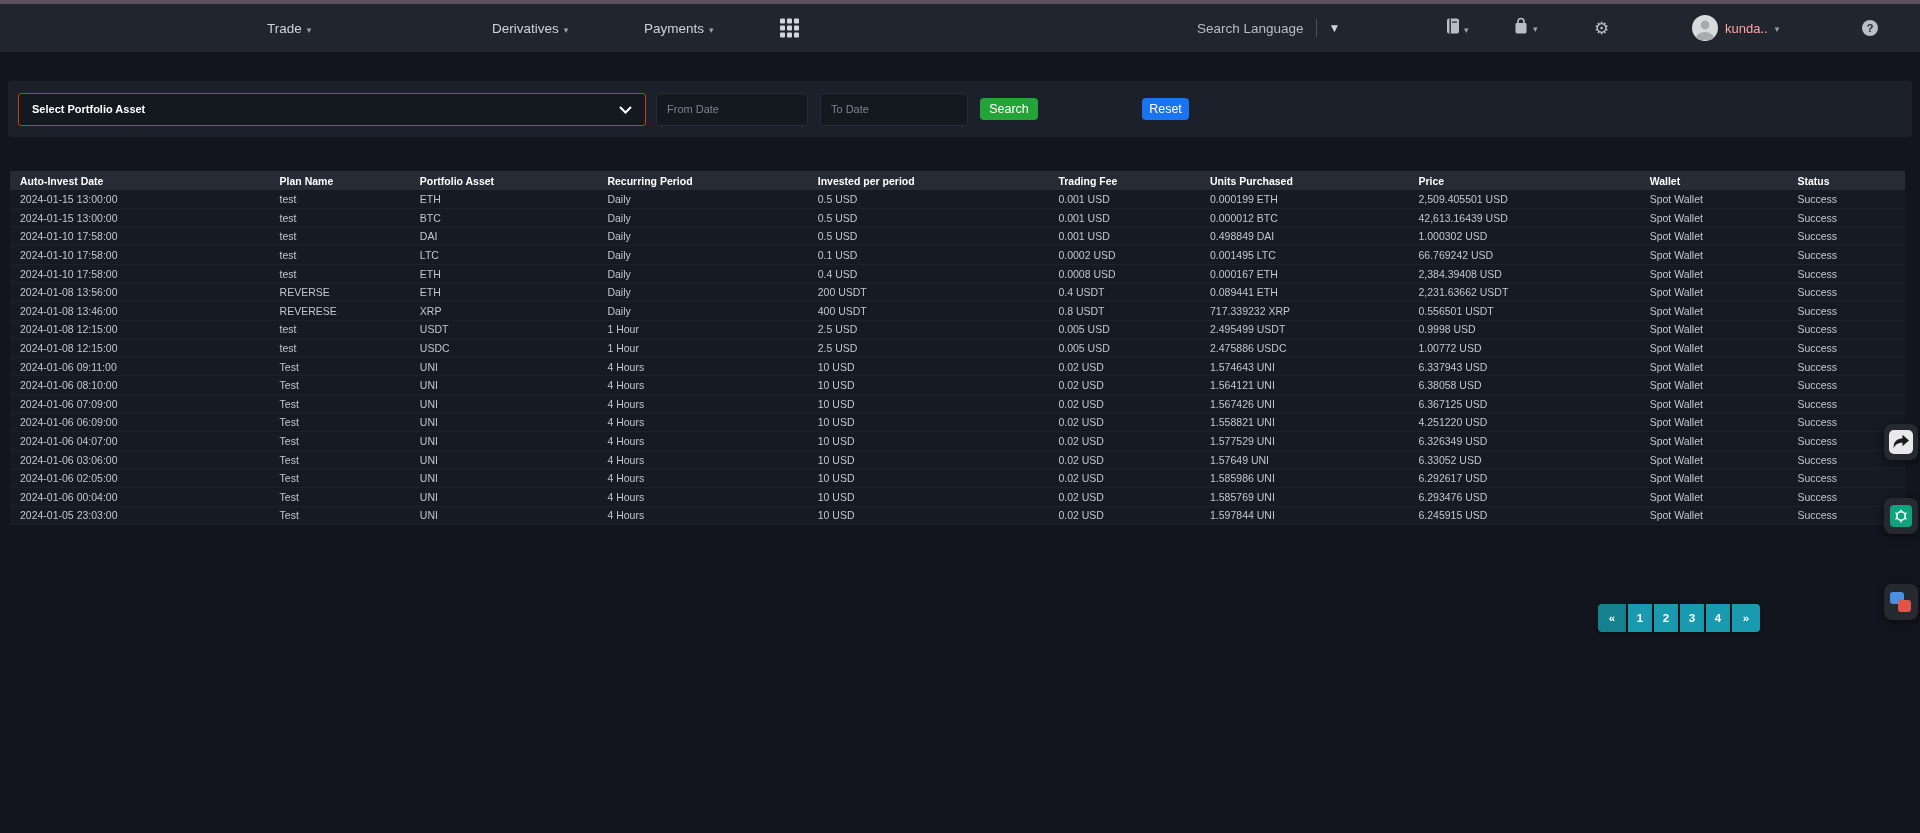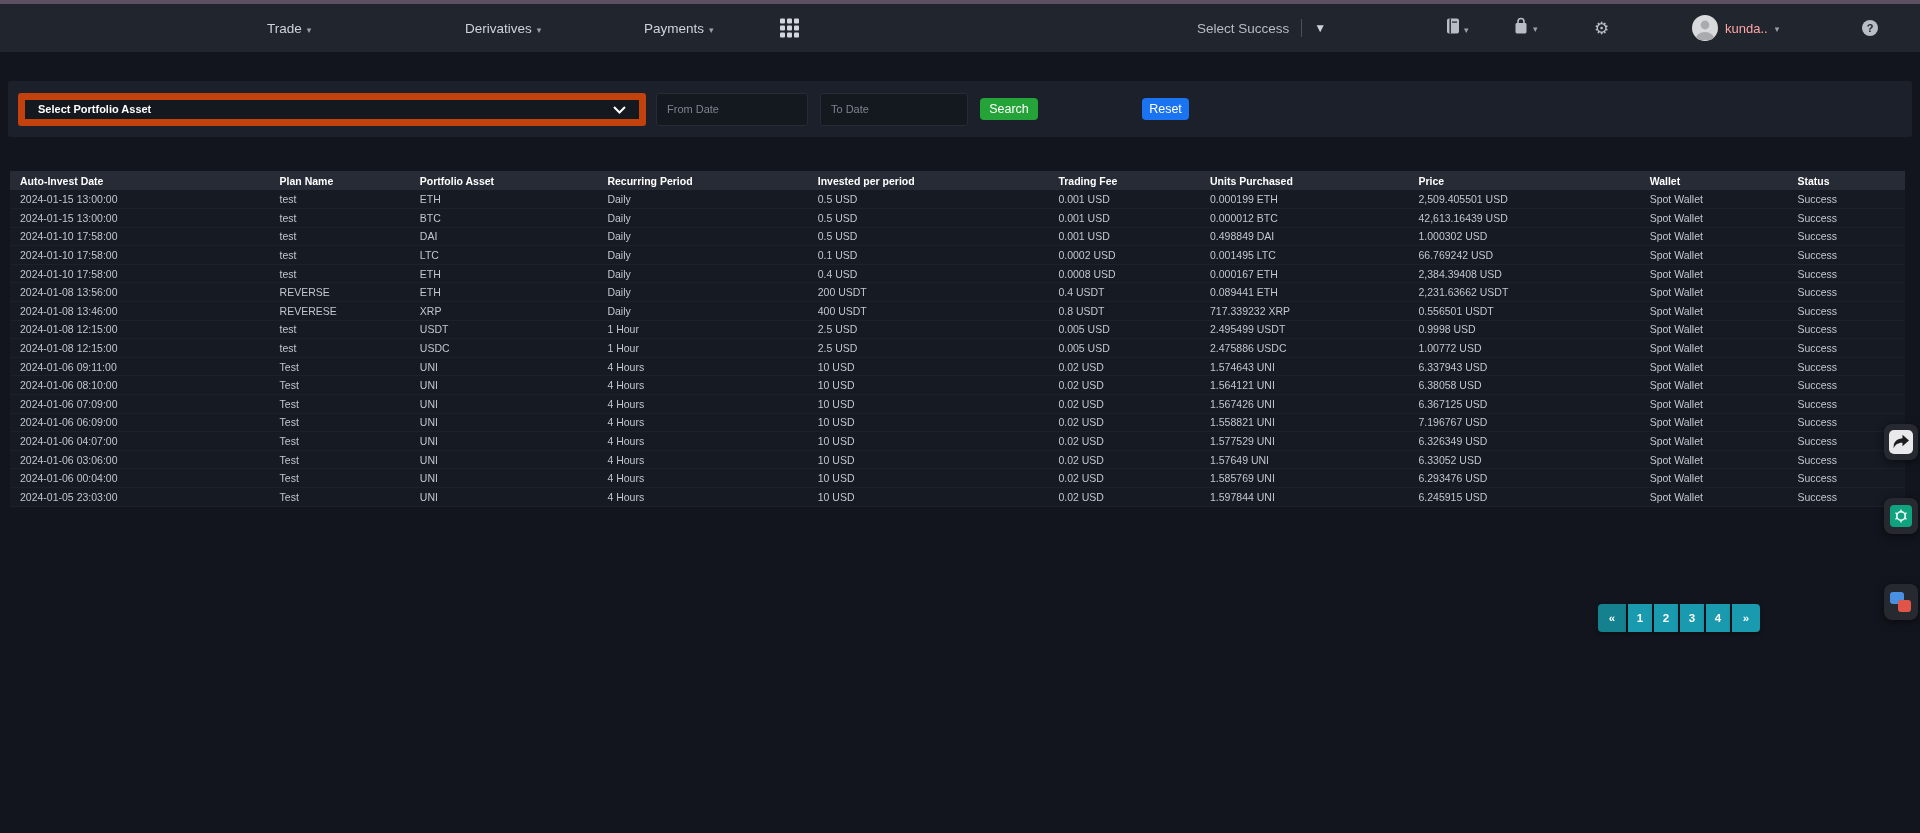--- a/index.html
+++ b/index.html
@@ -9,21 +9,21 @@
     background:#12151d; font-family:"Liberation Sans", sans-serif;
   }
   
   .top-strip { position:absolute; top:0; left:0; width:1920px; height:4px; background:#5b5160; }
 
   
   .navbar { position:absolute; top:4px; left:0; width:1920px; height:48px; background:#21252e; }
   .nav-item { position:absolute; top:50%; transform:translateY(-50%); display:flex; align-items:center; gap:5px;
     color:#cfd2d8; font-size:13.5px; cursor:pointer; white-space:nowrap; }
   .nav-caret { font-size:9px; color:#9aa0a8; margin-top:2px; }
-  #nav-trade { left:267px; } #nav-derivatives { left:465px; } #nav-payments { left:644px; }
+  #nav-trade { left:267px; } #nav-derivatives { left:492px; } #nav-payments { left:644px; }
 
   .grid-icon { position:absolute; left:780px; top:50%; transform:translateY(-50%);
     display:grid; grid-template-columns:repeat(3,5px); grid-gap:2px; cursor:pointer; }
   .grid-icon i { width:5px; height:5px; background:#d4d7dc; border-radius:1px; }
 
   .language { position:absolute; left:1197px; top:50%; transform:translateY(-50%);
     display:flex; align-items:center; color:#b8bcc4; font-size:13.5px; cursor:pointer; }
   .language .divider { width:1px; height:18px; background:#4a4f58; margin:0 12px; }
   .language .lang-caret { color:#cdd0d6; font-size:12px; }
 
@@ -35,21 +35,21 @@
     display:flex; align-items:center; gap:7px; cursor:pointer; }
   .avatar { width:26px; height:26px; border-radius:50%; background:#d9dadc; overflow:hidden; display:flex; align-items:flex-end; justify-content:center; }
   .user-name { color:#fca5a5; font-size:13px; }
   .help { position:absolute; left:1862px; top:50%; transform:translateY(-50%);
     width:16px; height:16px; border-radius:50%; background:#b9bdc4; color:#21252e;
     font-size:11px; font-weight:bold; display:flex; align-items:center; justify-content:center; cursor:pointer; }
 
   
   .filter-panel { position:absolute; left:8px; top:81px; width:1904px; height:56px;
     background:#1b202a; border-radius:2px; display:flex; align-items:center; }
-  .select-box { height:33px; background:#14181f; border:7px solid #c2410c; border-radius:3px;
+  .select-box { height:33px; background:#14181f; border:1px solid #c2410c; border-radius:3px;
     display:flex; align-items:center; justify-content:space-between; padding:0 13px; cursor:pointer; }
   #select-portfolio { width:628px; margin-left:10px; }
   #select-period   { width:618px; margin-left:14px; }
   .select-label { color:#ffffff; font-size:11px; font-weight:bold; }
   .date-input { height:33px; background:#14181f; border:1px solid #262b35; border-radius:3px;
     display:flex; align-items:center; padding:0 10px; color:#7e838c; font-size:11px; cursor:text; }
   #from-date { width:152px; margin-left:10px; }
   #to-date   { width:148px; margin-left:12px; }
   .btn { height:22px; border:none; border-radius:4px; color:#fff; font-size:12.5px;
     display:flex; align-items:center; justify-content:center; cursor:pointer; font-family:inherit; }
@@ -111,21 +111,21 @@
       <i></i>
       <i></i>
       <i></i>
       <i></i>
       <i></i>
       <i></i>
       <i></i>
   </div>
 
   <div class="language">
-    <span>Select Success</span>
+    <span>Search Language</span>
     <span class="divider"></span>
     <span class="lang-caret">▼</span>
   </div>
 
   <div class="icon-group" id="nav-notebook">
     <span>
       <svg width="15" height="17" viewBox="0 0 15 17">
           <rect x="2" y="1" width="12" height="15" rx="2" fill="#b9bdc4"></rect>
           <rect x="4.5" y="1" width="1.4" height="15" fill="#21252e"></rect>
           <rect x="7" y="4" width="5" height="1.2" fill="#21252e"></rect>
@@ -372,21 +372,21 @@
       </tr>
 
       <tr>
         <td>2024-01-06 06:09:00</td>
         <td>Test</td>
         <td>UNI</td>
         <td>4 Hours</td>
         <td>10 USD</td>
         <td>0.02 USD</td>
         <td>1.558821 UNI</td>
-        <td>7.196767 USD</td>
+        <td>4.251220 USD</td>
         <td>Spot Wallet</td>
         <td>Success</td>
       </tr>
 
 
       <tr>
         <td>2024-01-06 04:07:00</td>
         <td>Test</td>
         <td>UNI</td>
         <td>4 Hours</td>
@@ -404,20 +404,32 @@
         <td>UNI</td>
         <td>4 Hours</td>
         <td>10 USD</td>
         <td>0.02 USD</td>
         <td>1.57649 UNI</td>
         <td>6.33052 USD</td>
         <td>Spot Wallet</td>
         <td>Success</td>
       </tr>
 
+      <tr>
+        <td>2024-01-06 02:05:00</td>
+        <td>Test</td>
+        <td>UNI</td>
+        <td>4 Hours</td>
+        <td>10 USD</td>
+        <td>0.02 USD</td>
+        <td>1.585986 UNI</td>
+        <td>6.292617 USD</td>
+        <td>Spot Wallet</td>
+        <td>Success</td>
+      </tr>
 
 
       <tr>
         <td>2024-01-06 00:04:00</td>
         <td>Test</td>
         <td>UNI</td>
         <td>4 Hours</td>
         <td>10 USD</td>
         <td>0.02 USD</td>
         <td>1.585769 UNI</td>

